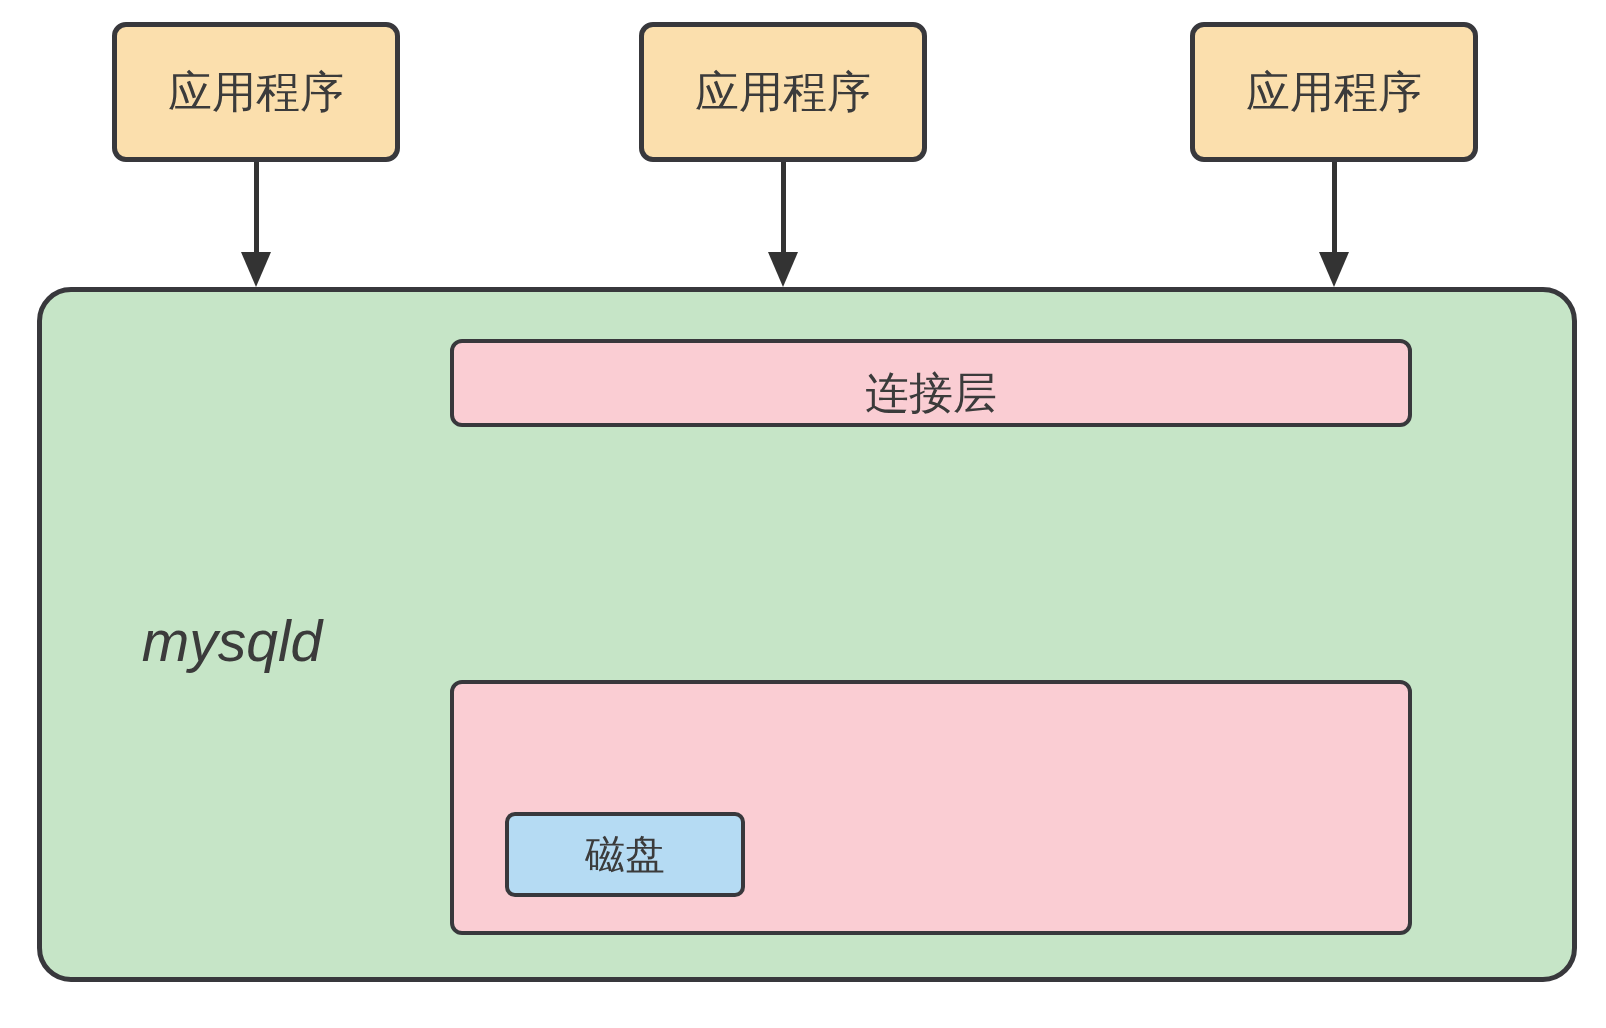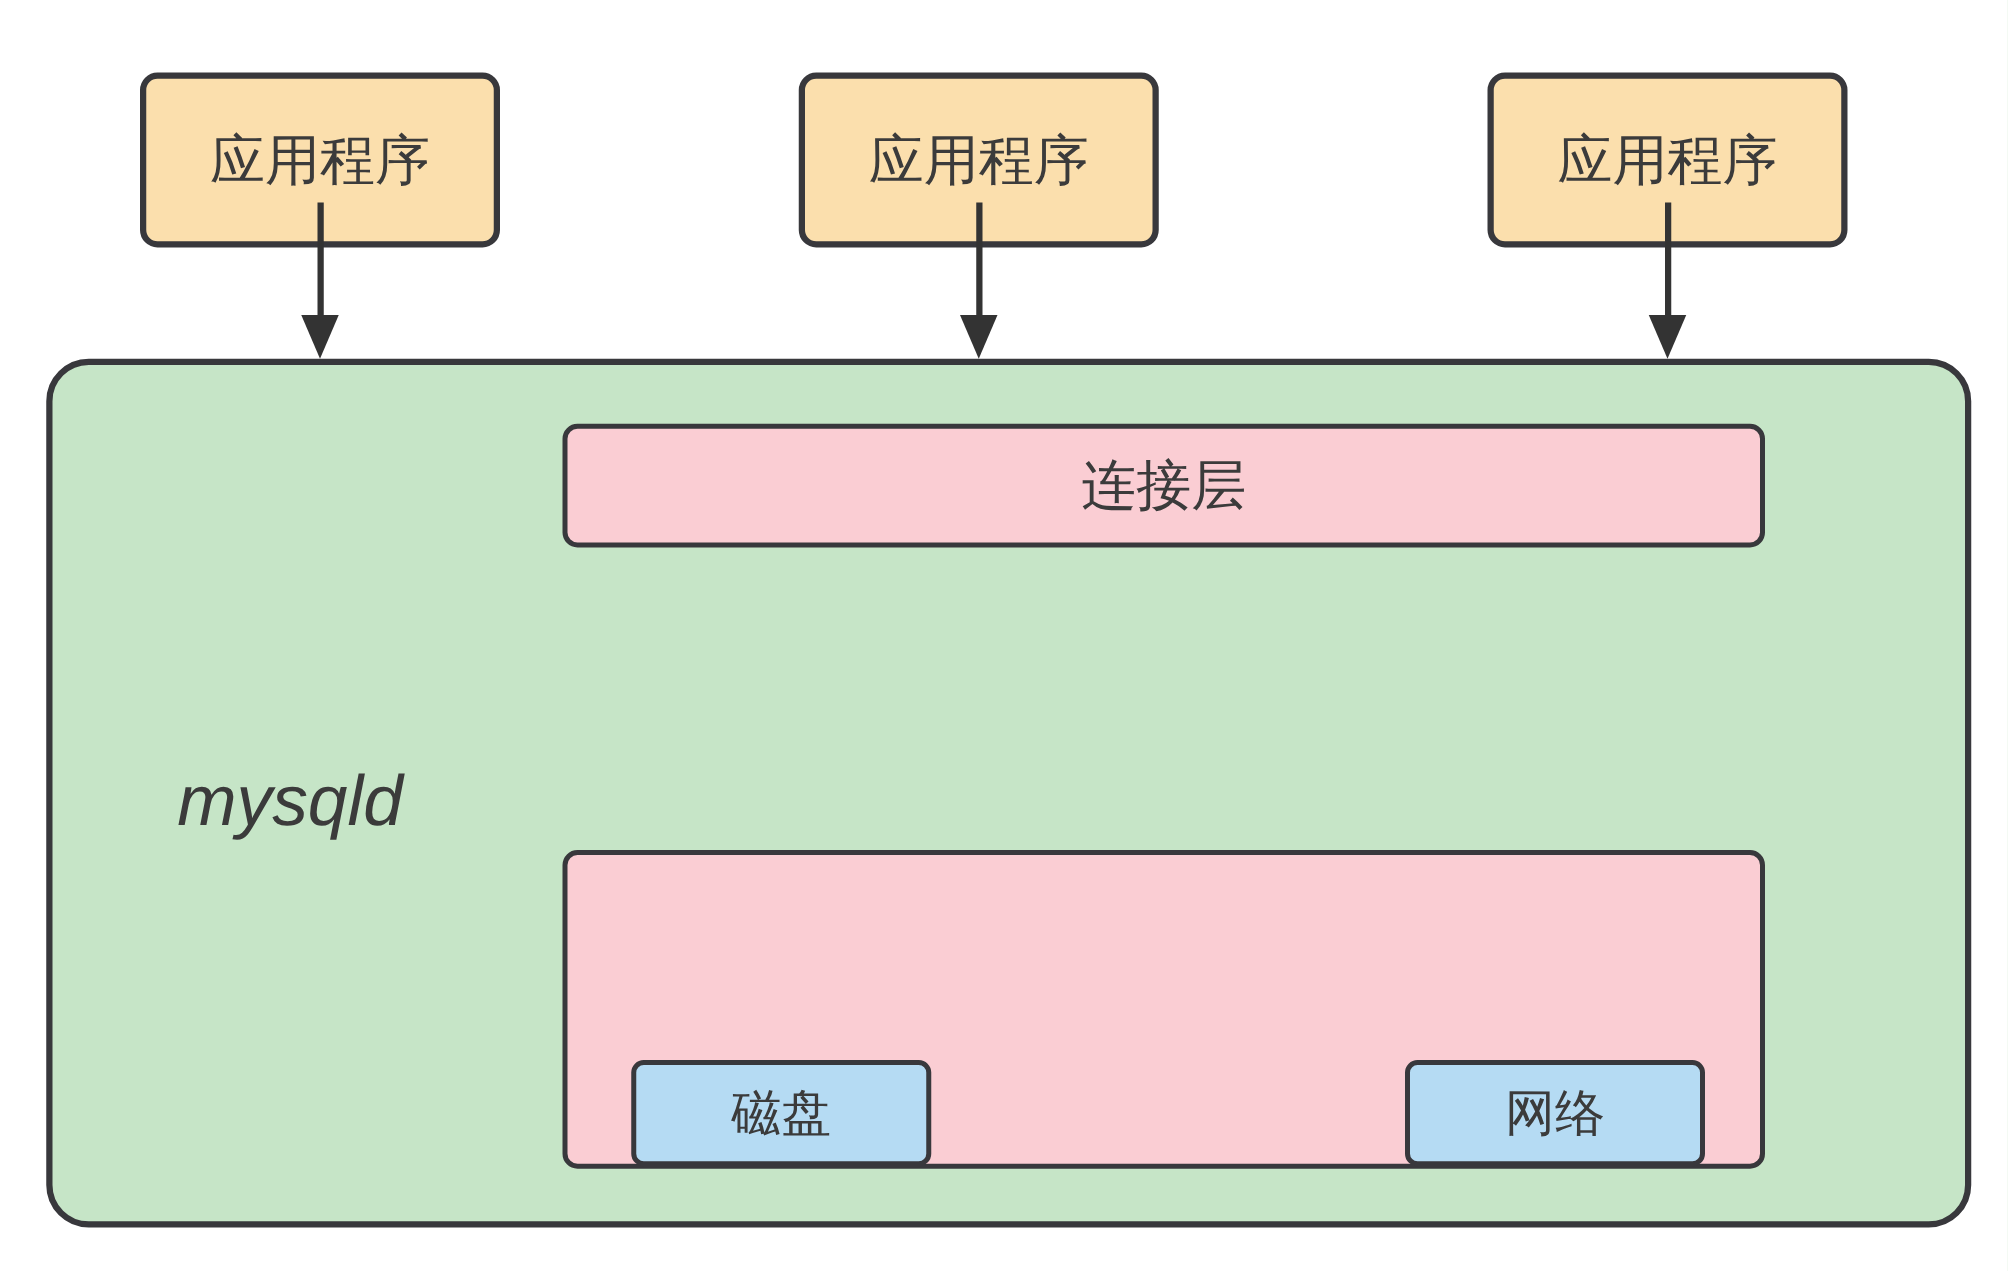--- a/index.html
+++ b/index.html
@@ -15,21 +15,20 @@
     background: #ffffff;
     overflow: hidden;
     color: var(--text, #3b3b3b);
   }
   .box {
     box-sizing: border-box;
     position: absolute;
     display: flex;
     align-items: center;
     justify-content: center;
-    margin-top: 36px;
   }
   
   .app-box {
     top: 22px;
     width: 288px;
     height: 140px;
     background: var(--app-box-fill, #fbdfad);
     border: 5px solid var(--border, #38383c);
     border-radius: 14px;
     font-size: 44px;
@@ -93,21 +92,21 @@
     background: var(--layer-fill, #facdd3);
     border: 4px solid var(--border, #38383c);
     border-radius: 12px;
     font-size: 44px;
   }
   .layer.flex-center {
     display: flex;
     align-items: center;
     justify-content: center;
   }
-  .layer.l1 { top: 47px;  height: 99px; }
+  .layer.l1 { top: 47px;  height: 88px; align-items: flex-end; }
   .layer.l2 { top: 219px; height: 105px; }
   .layer.l3 { top: 388px; height: 255px; }
   .layer-title {
     margin-top: 26px;
     text-align: center;
     font-size: 42px;
     line-height: 1.2;
   }
   
   .resource-box {
@@ -156,19 +155,16 @@
 
     <div class="layer l1 flex-center">
       <span>连接层</span>
     </div>
 
 
     <div class="layer l3">
       <div class="box resource-box r1">
         <span>磁盘</span>
       </div>
-      <div class="box resource-box r3">
-        <span>网络</span>
-      </div>
     </div>
   </div>
 
 </div>
 
 </body></html>

